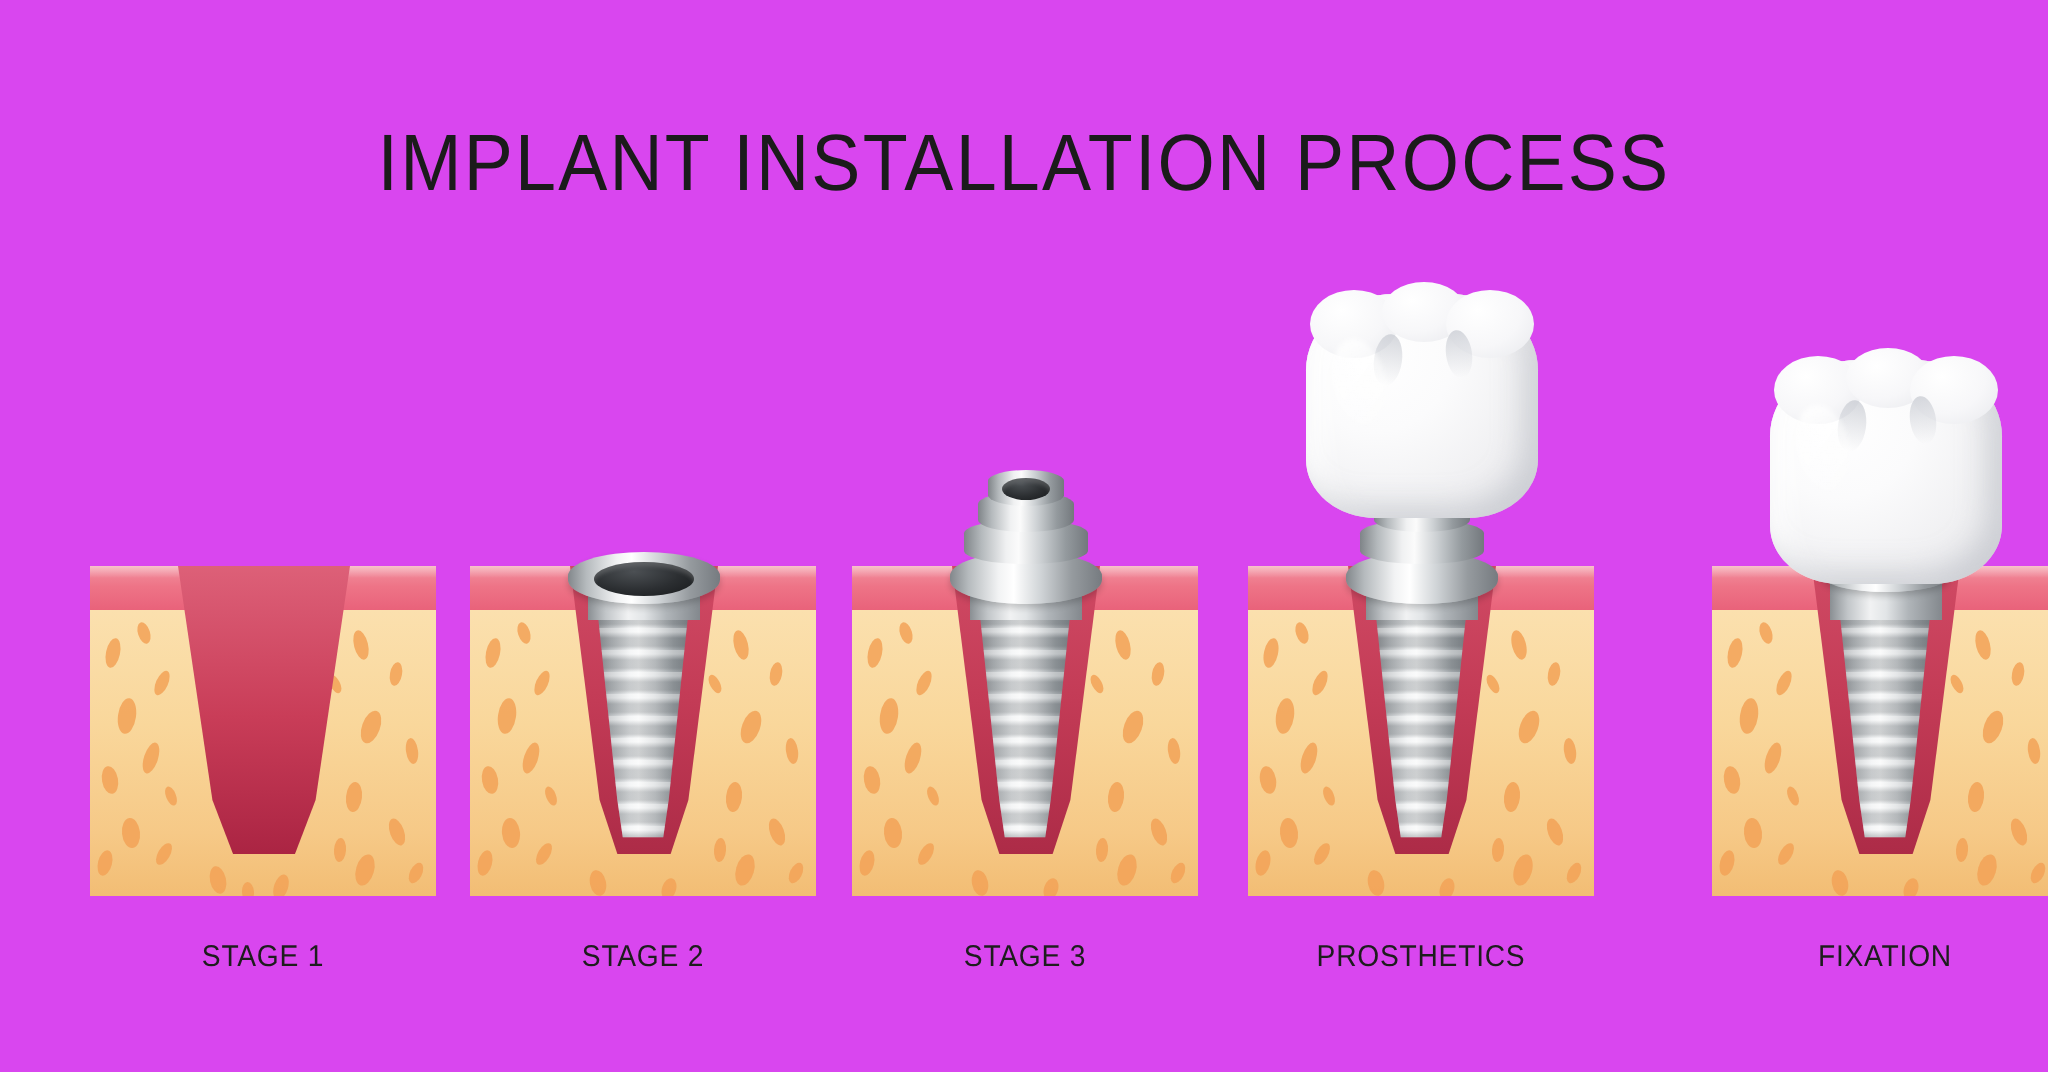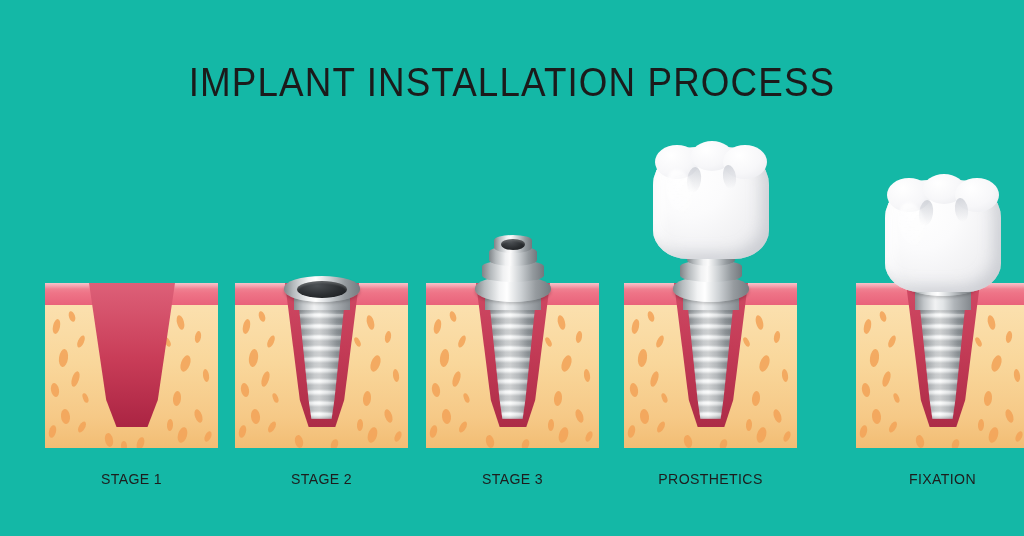--- a/index.html
+++ b/index.html
@@ -6,21 +6,21 @@
   html,body{margin:0;padding:0;}
   body{
     width:1024px;height:536px;
     background:#ffffff;
     font-family:"Liberation Sans","DejaVu Sans",sans-serif;
     overflow:hidden;
     position:relative;
   }
   .infographic{
     position:absolute;inset:0;
-    background:#14b8a6;
+    background:#d946ef;
   }
   
   .title{
     position:absolute;
     top:60px;left:0;width:1024px;
     text-align:center;
     font-size:40px;
     letter-spacing:1.2px;
     font-weight:400;
     color:#1b1b1b;

